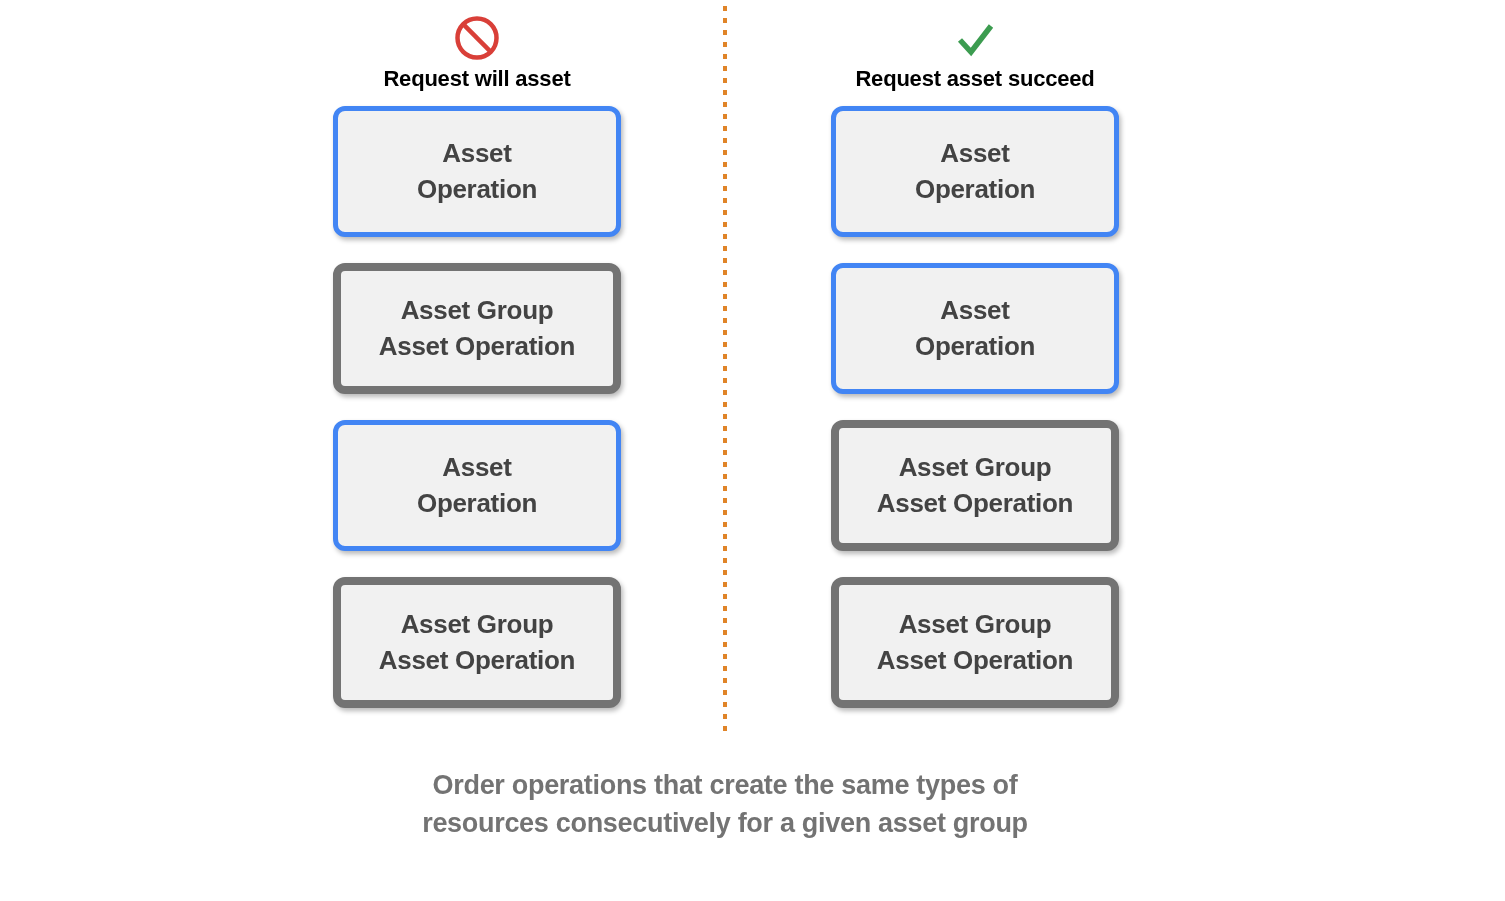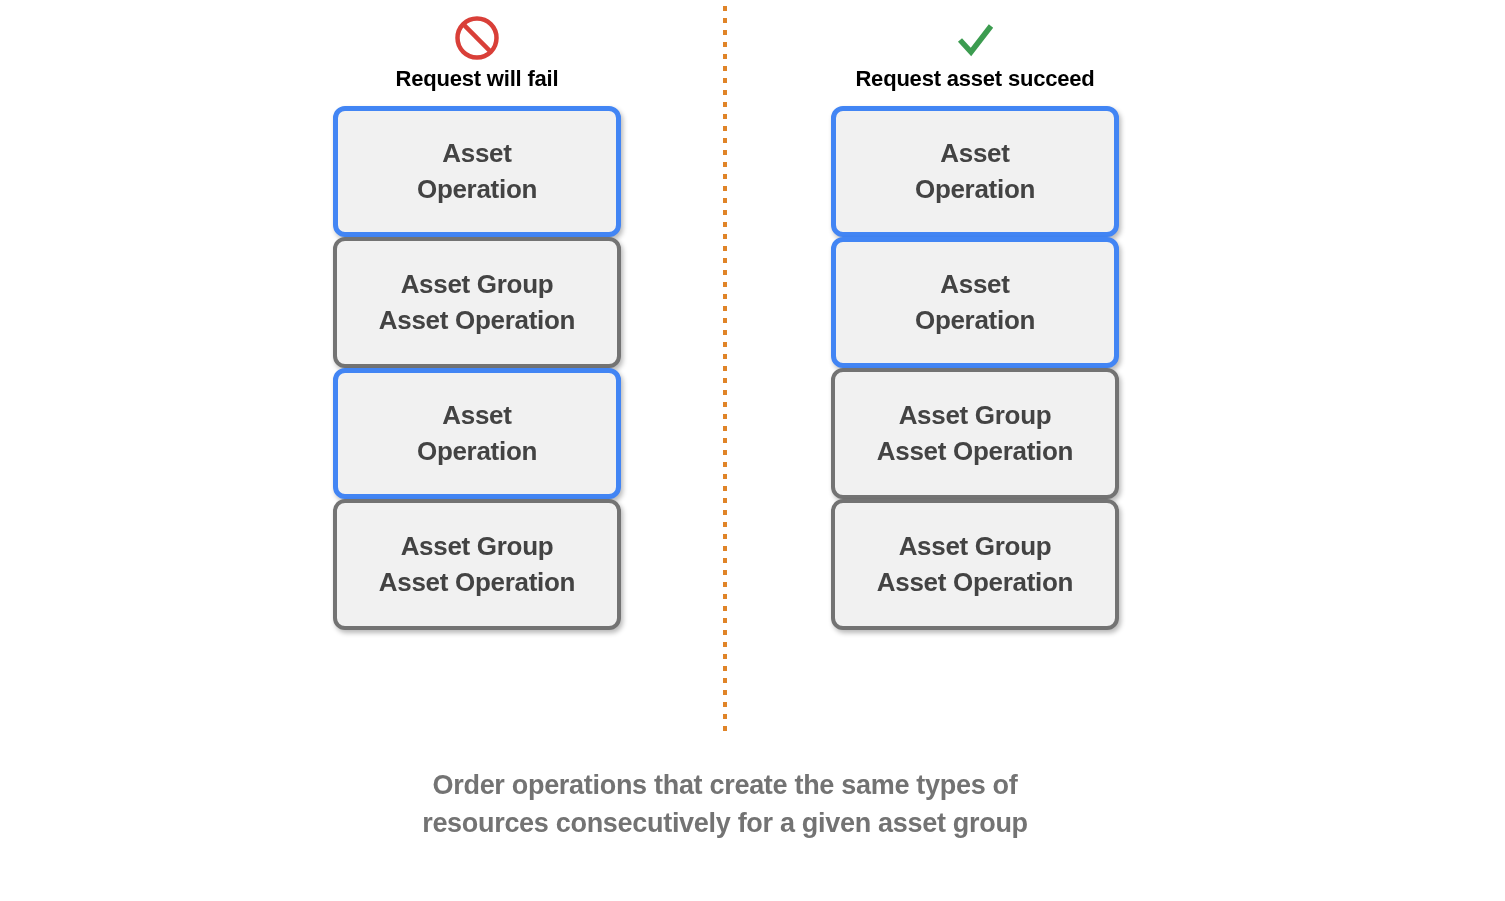--- a/index.html
+++ b/index.html
@@ -63,37 +63,38 @@
     color: #000000;
     letter-spacing: -0.2px;
     white-space: nowrap;
     text-align: center;
   }
 
   
   .op-list {
     display: flex;
     flex-direction: column;
+    gap: 26px;
     padding-left: 6px;
   }
 
   .op-box {
     position: relative;
     width: 288px;
     height: 131px;
     border-radius: 12px;
     background: #F1F1F1;
     display: flex;
     align-items: center;
     justify-content: center;
     box-shadow: 2px 3px 5px rgba(0,0,0,0.28);
   }
 
   .op-box.blue   { border: 5px solid #4285F4; }
-  .op-box.orange { border: 4px solid #737373; }
+  .op-box.orange { border: 8px solid #737373; }
 
   .op-text {
     font-size: 26px;
     font-weight: bold;
     color: #434343;
     text-align: center;
     line-height: 1.38;
     letter-spacing: -0.3px;
     white-space: pre-line;
   }
@@ -119,21 +120,21 @@
 <div id="canvas">
 
   <div class="divider"></div>
 
   <div class="column left">
     <div class="col-header">
       <svg class="status-icon" viewBox="0 0 48 48">
         <circle cx="24" cy="24" r="19.5" fill="none" stroke="#D93F38" stroke-width="4.5"></circle>
         <line x1="11.2" y1="11.2" x2="36.8" y2="36.8" stroke="#D93F38" stroke-width="4.5" stroke-linecap="butt"></line>
       </svg>
-      <div class="col-label">Request will fail</div>
+      <div class="col-label">Request will asset</div>
     </div>
 
     <div class="op-list">
       <div class="op-box blue">
         <div class="op-text">Asset
 Operation</div>
       </div>
       <div class="op-box orange">
         <div class="op-text">Asset Group
 Asset Operation</div>

